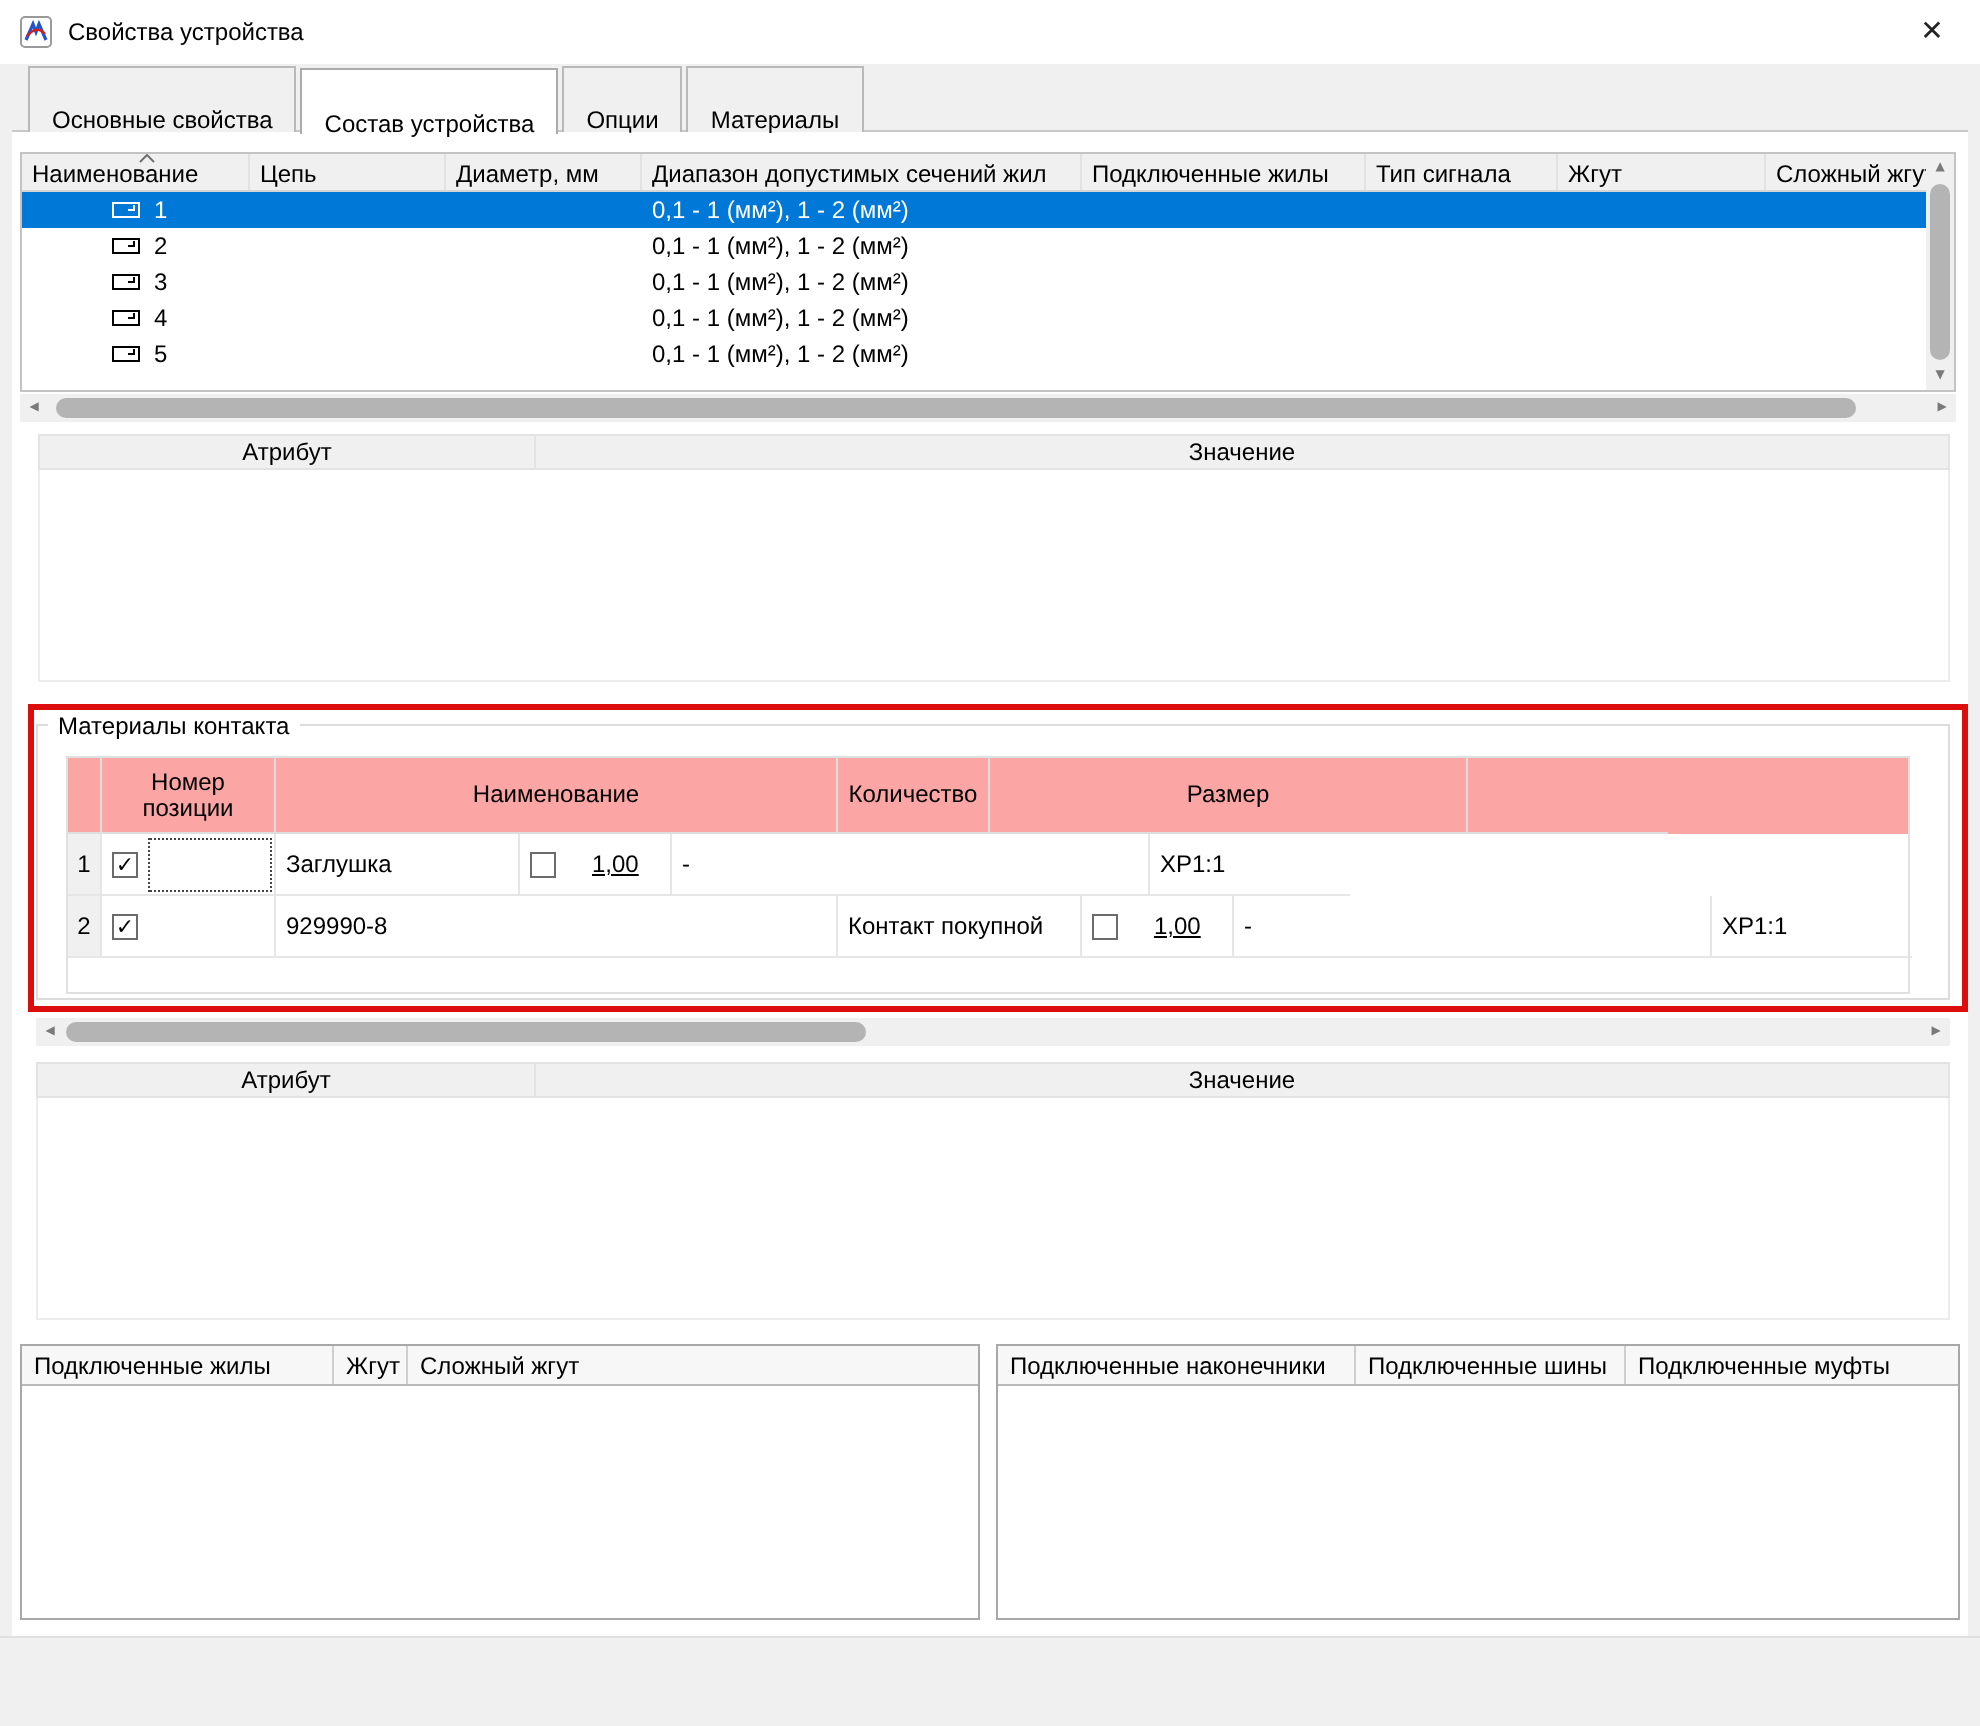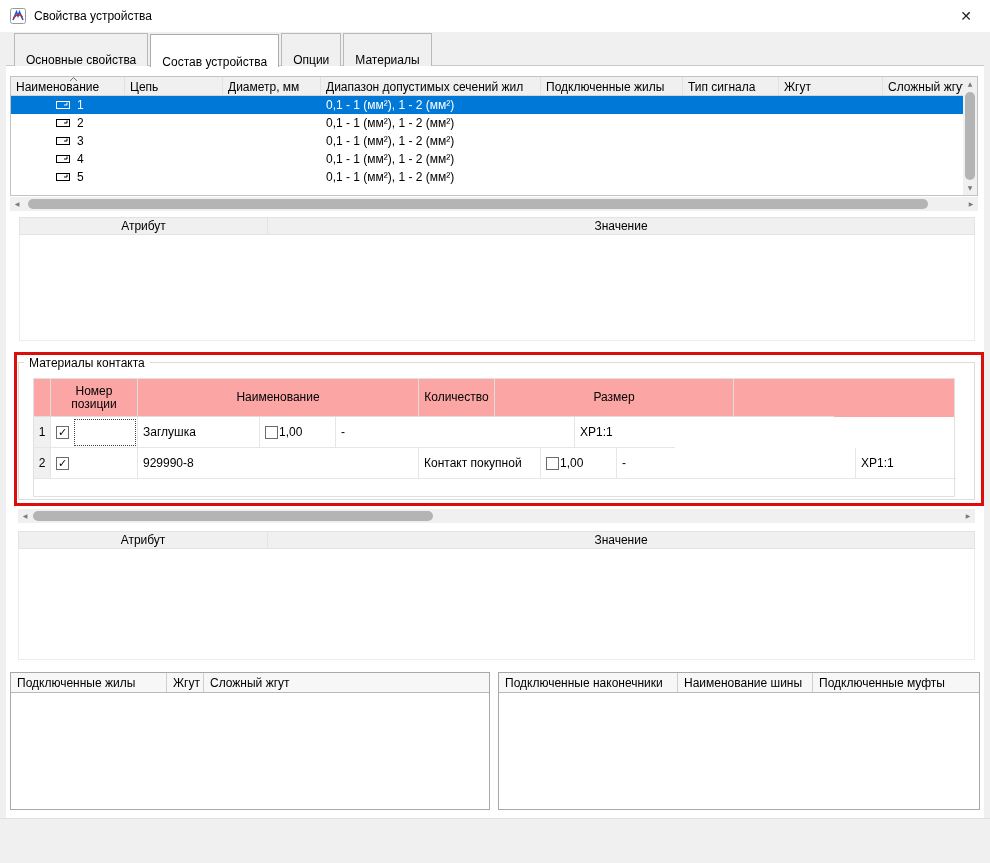--- a/index.html
+++ b/index.html
@@ -60,21 +60,21 @@
   .mg-hcell { border-right:1px solid #dedede; border-bottom:1px solid #dedede; flex:none;
     display:flex; align-items:center; justify-content:center; text-align:center; line-height:13px; padding:2px; }
   .mg-row { display:flex; height:31px; }
   .mg-cell { border-right:1px solid #e6e6e6; border-bottom:1px solid #e6e6e6; flex:none;
     display:flex; align-items:center; padding-left:5px; overflow:hidden; white-space:nowrap; }
   .mg-rownum { background:#f0f0f0; justify-content:center; padding-left:0; }
   .cb { width:13px; height:13px; border:1px solid #6b6b6b; background:#fff; flex:none;
     display:inline-flex; align-items:center; justify-content:center; font-size:11px; line-height:11px;
     font-family:"DejaVu Sans",sans-serif; }
   .focus-cell { width:62px; height:27px; border:1px dotted #444; margin-left:5px; background:#fff; }
-  .qty-text { margin-left:1px; }
+  .qty-text { margin-left:18px;text-decoration:underline; }
   
   .red-rect { position:absolute; left:14px; top:352px; width:970px; height:154px;
     border:3px solid #dc0d0d; z-index:10; pointer-events:none; }
   
   .panel { position:absolute; top:672px; height:138px; background:#fff; border:1px solid #a8a8a8; }
   .p-head { display:flex; height:20px; background:#f7f7f7; border-bottom:1px solid #b9b9b9; }
   .p-hcell { border-right:1px solid #cfcfcf; padding:3px 0 0 6px; white-space:nowrap; overflow:hidden; flex:none; }
   .p-hcell:last-child { border-right:none; flex:1; }
   
   .btnbar { position:absolute; left:0; top:818px; width:990px; height:45px; background:#f0f0f0;
@@ -270,21 +270,21 @@
       <div class="p-hcell" style="width:156px">Подключенные жилы</div>
       <div class="p-hcell" style="width:37px">Жгут</div>
       <div class="p-hcell">Сложный жгут</div>
     </div>
     <div></div>
   </div>
 
   <div class="panel" style="left:498px; width:482px">
     <div class="p-head">
       <div class="p-hcell" style="width:179px">Подключенные наконечники</div>
-      <div class="p-hcell" style="width:135px">Наименование шины</div>
+      <div class="p-hcell" style="width:135px">Подключенные шины</div>
       <div class="p-hcell">Подключенные муфты</div>
     </div>
     <div></div>
   </div>
 
   <div class="btnbar">
     
     
   </div>
 

